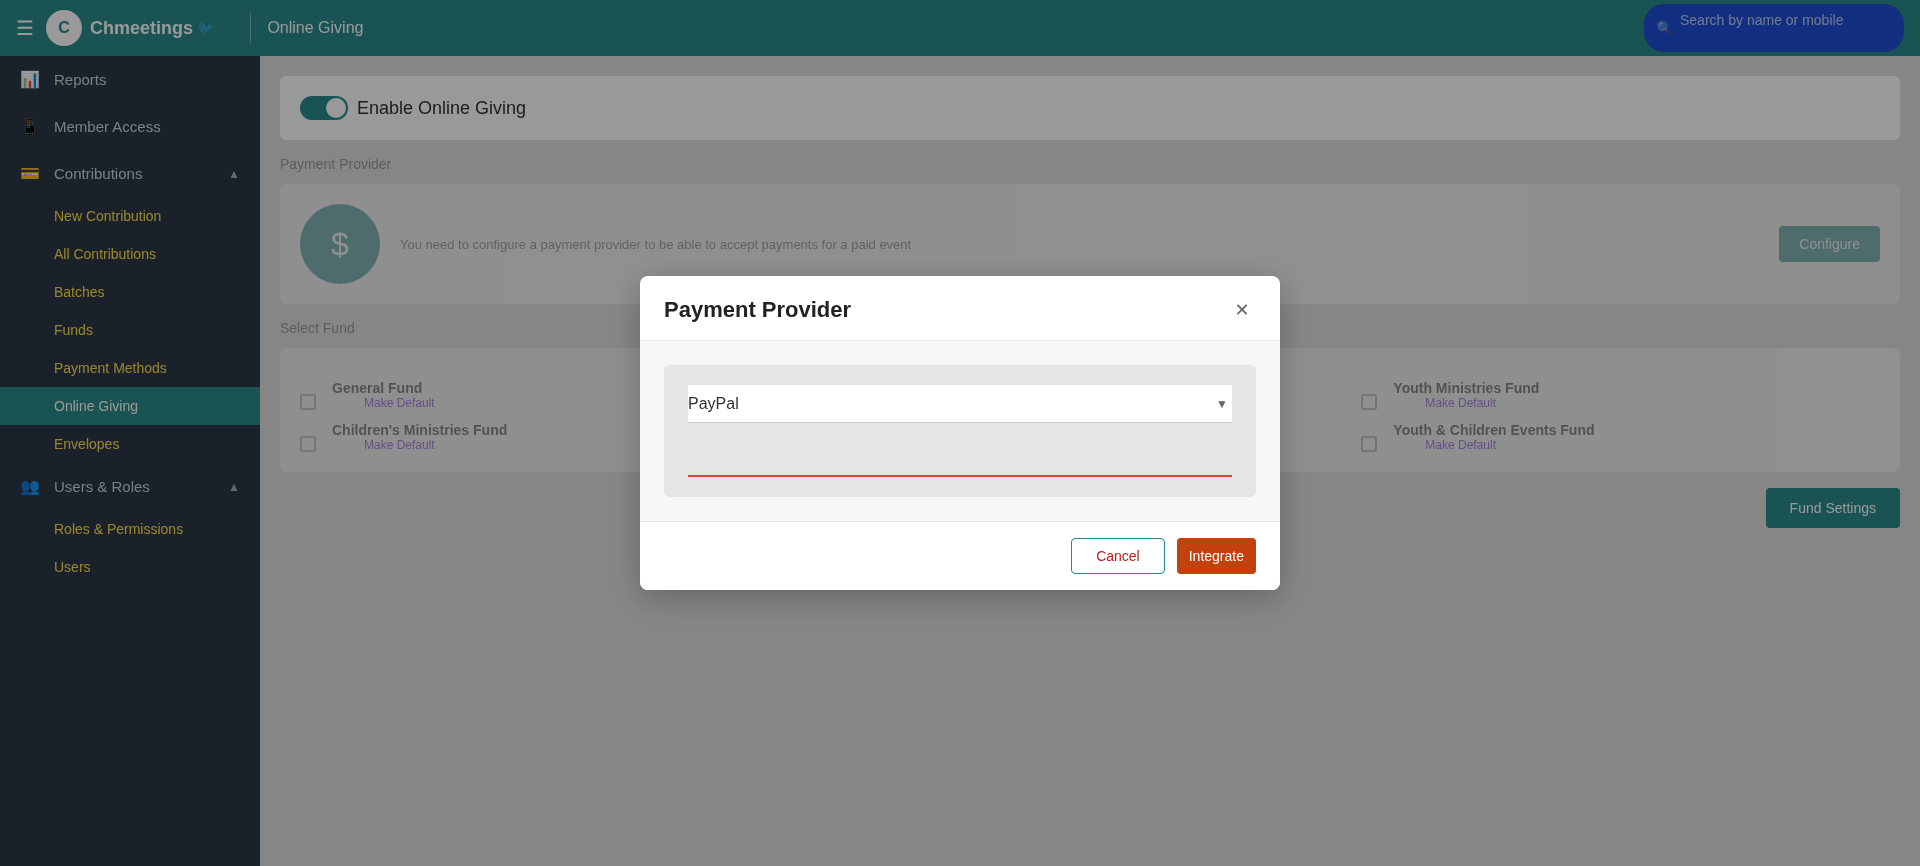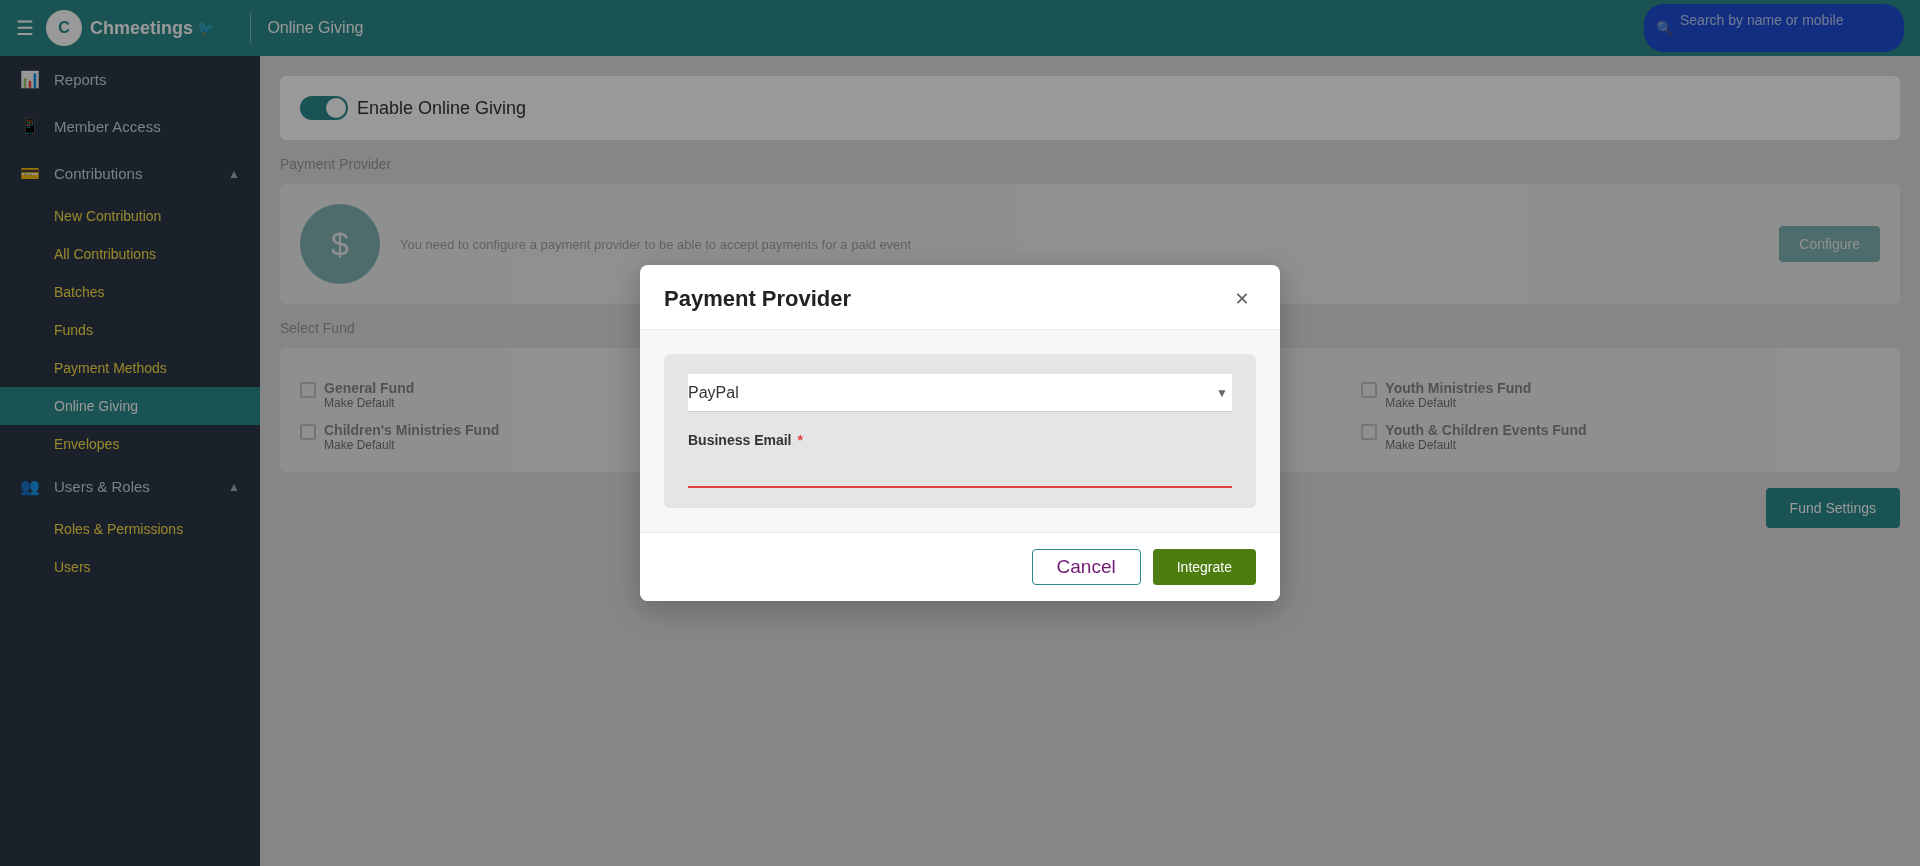--- a/index.html
+++ b/index.html
@@ -249,32 +249,32 @@
       opacity: 0.6;
     }
     .funds-grid {
       display: grid;
       grid-template-columns: repeat(3, 1fr);
       gap: 12px;
       margin-top: 12px;
     }
     .fund-item {
       display: flex;
-      align-items: flex-start;
-      gap: 8px;
+      align-items: flex-end;
+      gap: 16px;
     }
     .fund-checkbox {
       width: 16px;
       height: 16px;
       border: 2px solid #aaa;
       border-radius: 2px;
       margin-top: 2px;
     }
     .fund-name { font-size: 14px; font-weight: 600; color: #333; }
-    .fund-default { font-size: 12px; color: #000000; cursor: pointer; }
+    .fund-default { font-size: 12px; color: #6d28d9; cursor: pointer; margin-left: 32px; }
 
     
     .save-settings-btn {
       background: #2a8a8a;
       color: white;
       border: none;
       padding: 12px 24px;
       border-radius: 4px;
       cursor: pointer;
       font-size: 14px;
@@ -386,29 +386,29 @@
       display: flex;
       justify-content: flex-end;
       gap: 12px;
       border-top: 1px solid #e8e8e8;
       background: white;
     }
     .btn-cancel {
       padding: 2px 24px;
       border: 1px solid #2a8a8a;
       background: white;
-      color: #701a75;
+      color: #b91c1c;
       border-radius: 4px;
       cursor: pointer;
-      font-size: 19px;
+      font-size: 14px;
     }
     .btn-integrate {
-      padding: 10px 24px;
+      padding: 10px 12px;
       border: none;
-      background: #4d7c0f;
+      background: #c2410c;
       color: white;
       border-radius: 4px;
       cursor: pointer;
       font-size: 14px;
     }
   </style>
 </head>
 <body>
 
 <nav class="navbar">
@@ -570,24 +570,20 @@
             <select class="provider-select">
               <option>PayPal</option>
               <option>Stripe</option>
               <option>Square</option>
             </select>
             <span class="select-chevron">▼</span>
           </div>
         </div>
 
         <div class="form-group">
-          <label class="form-label">
-            <span>Business Email</span>
-            <span class="required-star">*</span>
-          </label>
           <input class="form-input" type="email" placeholder="" style="">
         </div>
 
       </div>
     </div>
 
     <div class="modal-footer">
       <button class="btn-cancel">Cancel</button>
       <button class="btn-integrate">Integrate</button>
     </div>

